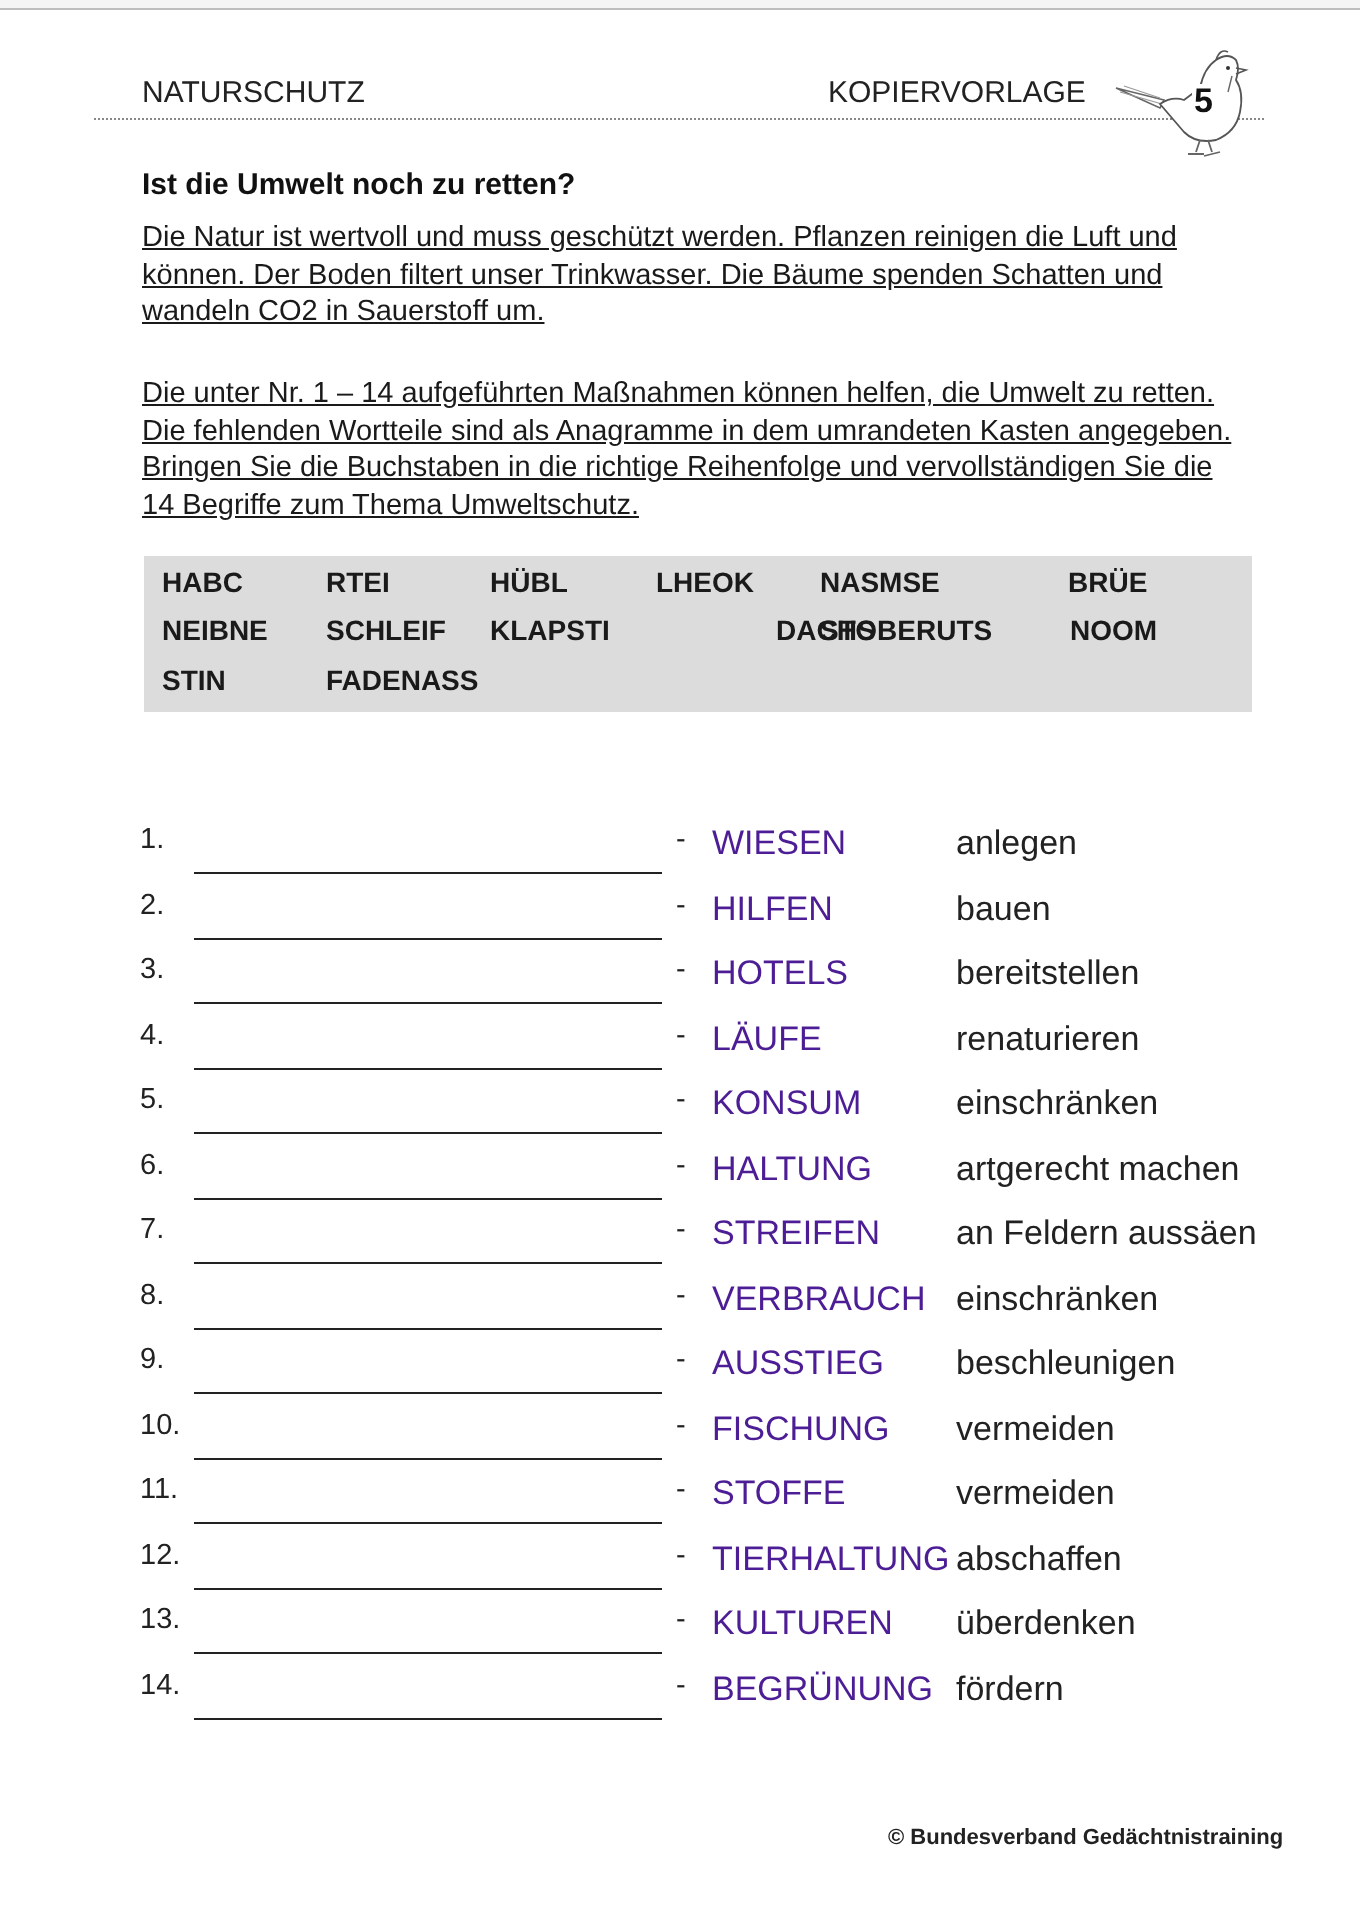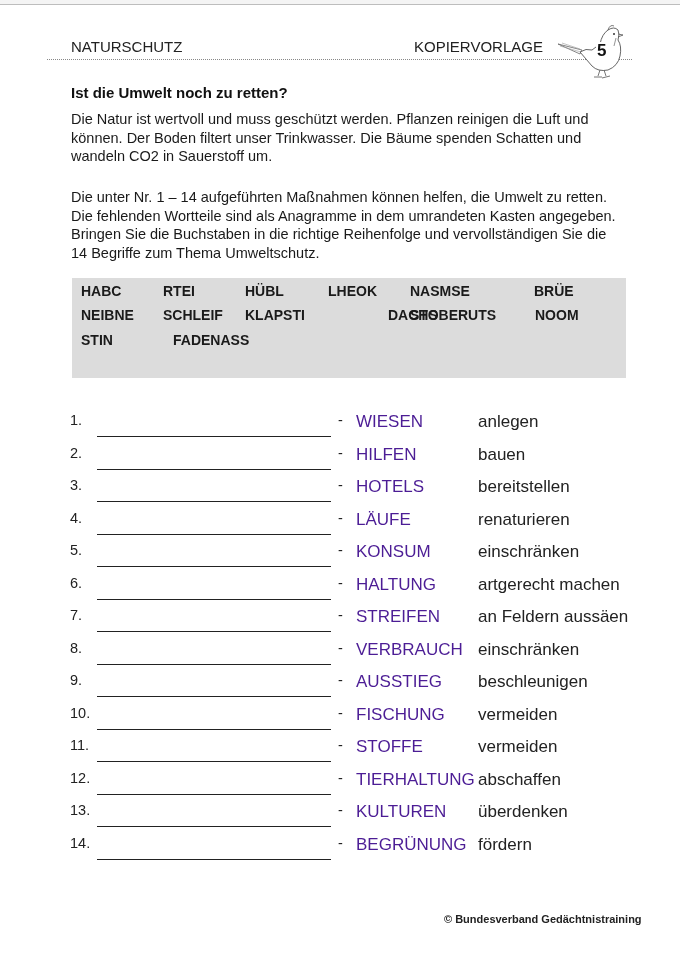--- a/index.html
+++ b/index.html
@@ -66,26 +66,26 @@
     .para {
       position: absolute;
       left: 71px;
       width: 570px;
       font-size: 14.5px;
       line-height: 18.5px;
       color: #1a1a1a;
     }
     .para.p1 { top: 110px; }
     .para.p2 { top: 188px; }
-    .para span { display: block; white-space: nowrap; }
+    .para span { display: block; white-space: nowrap; text-decoration: underline; }
 
     .anagram-box {
       position: absolute;
       left: 72px; top: 278px;
-      width: 554px; height: 100px;
+      width: 554px; height: 78px;
       background: #dcdcdc;
       text-decoration: underline;
     }
     .ana {
       position: absolute;
       font-size: 14px;
       font-weight: bold;
       color: #1a1a1a;
       white-space: nowrap;
     }
@@ -200,21 +200,21 @@
   <span class="ana" style="left:462px; top:5px;">BRÜE</span>
 
   <span class="ana" style="left:9px; top:29px;">NEIBNE</span>
   <span class="ana" style="left:91px; top:29px;">SCHLEIF</span>
   <span class="ana" style="left:173px; top:29px;">KLAPSTI</span>
   <span class="ana" style="left:272px; top:29px;margin-left:44px;">DACHS</span>
   <span class="ana" style="left:338px; top:29px;">STOBERUTS</span>
   <span class="ana" style="left:463px; top:29px;">NOOM</span>
 
   <span class="ana" style="left:9px; top:54px;">STIN</span>
-  <span class="ana" style="left:91px; top:54px;margin-left:10px;">FADENASS</span>
+  <span class="ana" style="left:91px; top:54px;">FADENASS</span>
 </div>
 
 <div>
   <div class="row" style="top:412px;">
     <span class="row-num">1.</span>
     <span class="row-line"></span>
     <span class="row-dash">-</span>
     <span class="row-word">WIESEN</span>
     <span class="row-action">anlegen</span>
   </div>

